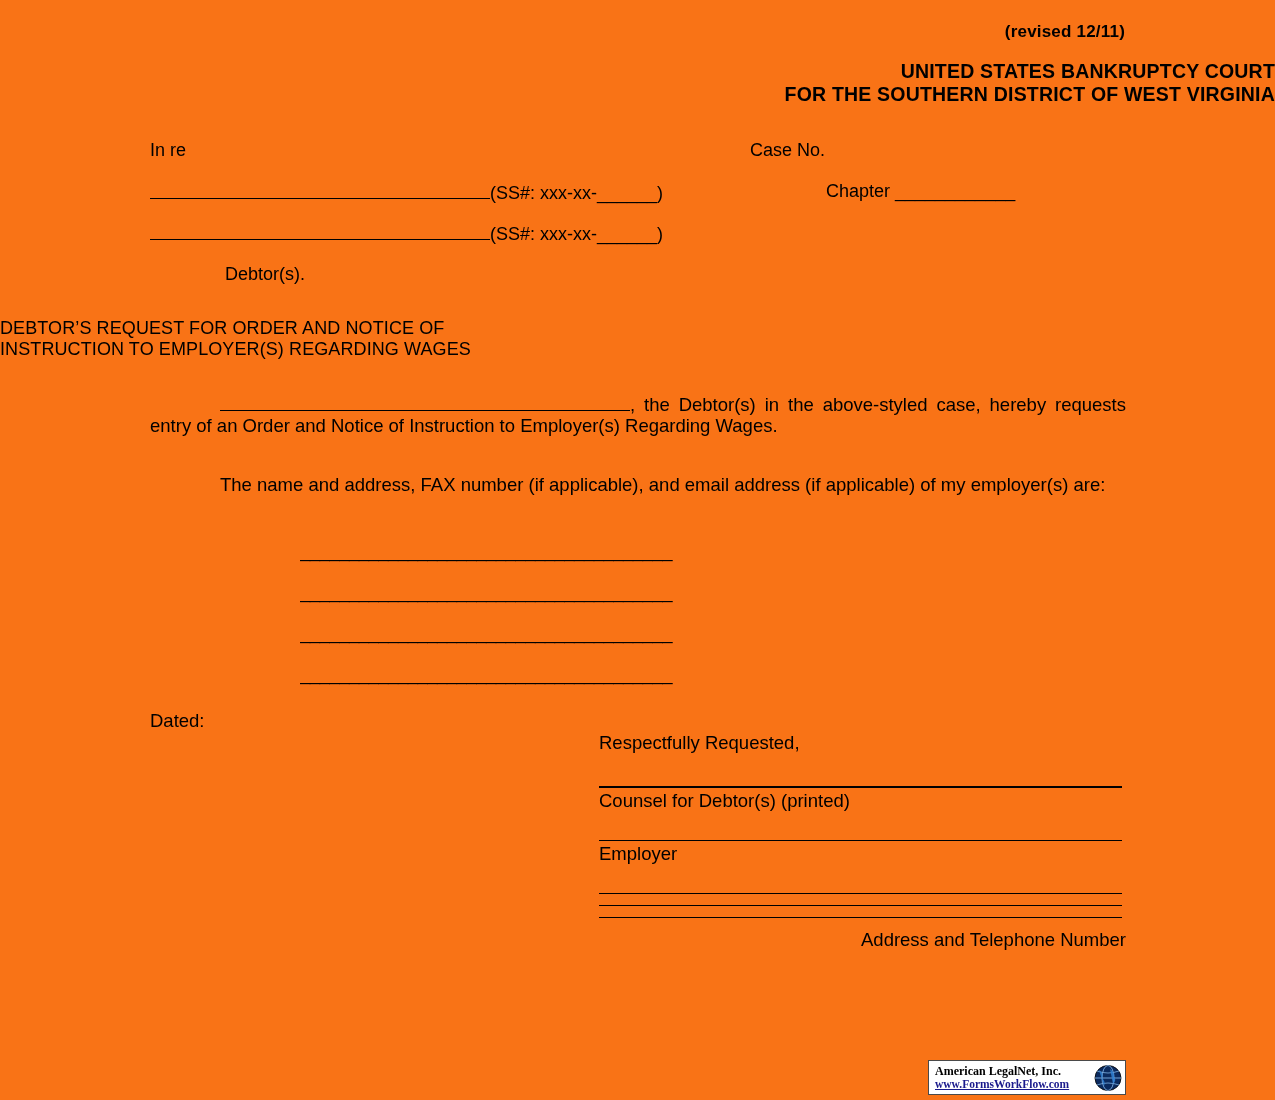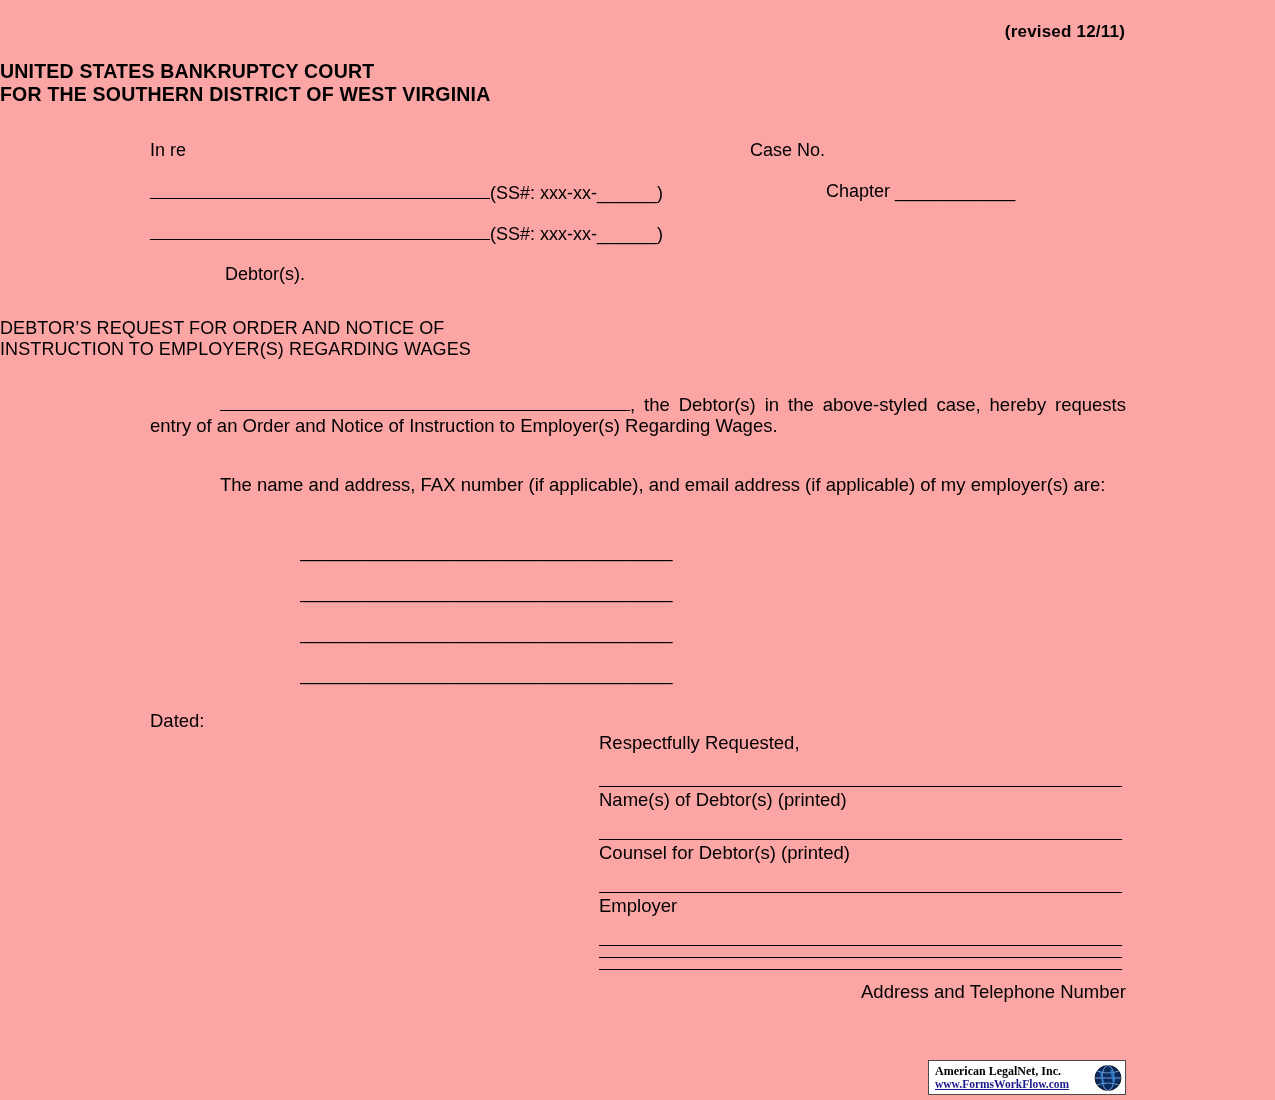--- a/index.html
+++ b/index.html
@@ -9,39 +9,39 @@
   }
   body {
     font-family: "Liberation Sans", sans-serif;
     color: #000000;
   }
   .page {
     position: relative;
     width: 1275px;
     height: 1100px;
     margin: 0 auto;
-    background: #fca5a5;
+    background: #f97316;
     overflow: hidden;
   }
 
   .revised {
     position: absolute;
     top: 22px;
     right: 150px;
     font-size: 17px;
     font-weight: bold;
     letter-spacing: 0.2px;
   }
 
   .court-title {
     position: absolute;
     top: 60px;
     left: 0;
     width: 1275px;
-    text-align: left;
+    text-align: right;
     font-size: 19.5px;
     font-weight: bold;
     line-height: 23px;
     letter-spacing: 0.2px;
   }
 
   .caption {
     position: absolute;
     top: 140px;
     left: 150px;
@@ -233,21 +233,20 @@
     <div class="emp-line">______________________________________</div>
     <div class="emp-line">______________________________________</div>
   </div>
 
   <div class="dated">Dated:</div>
 
   <div class="sign-block">
     <div class="resp">Respectfully Requested,</div>
 
     <div class="sig-rule"></div>
-    <div class="sig-label">Name(s) of Debtor(s)  (printed)</div>
 
     <div class="sig-rule"></div>
     <div class="sig-label">Counsel for Debtor(s)  (printed)</div>
 
     <div class="sig-rule"></div>
     <div class="sig-label">Employer</div>
 
     <div class="addr-group">
       <div class="sig-rule"></div>
       <div class="sig-rule"></div>

